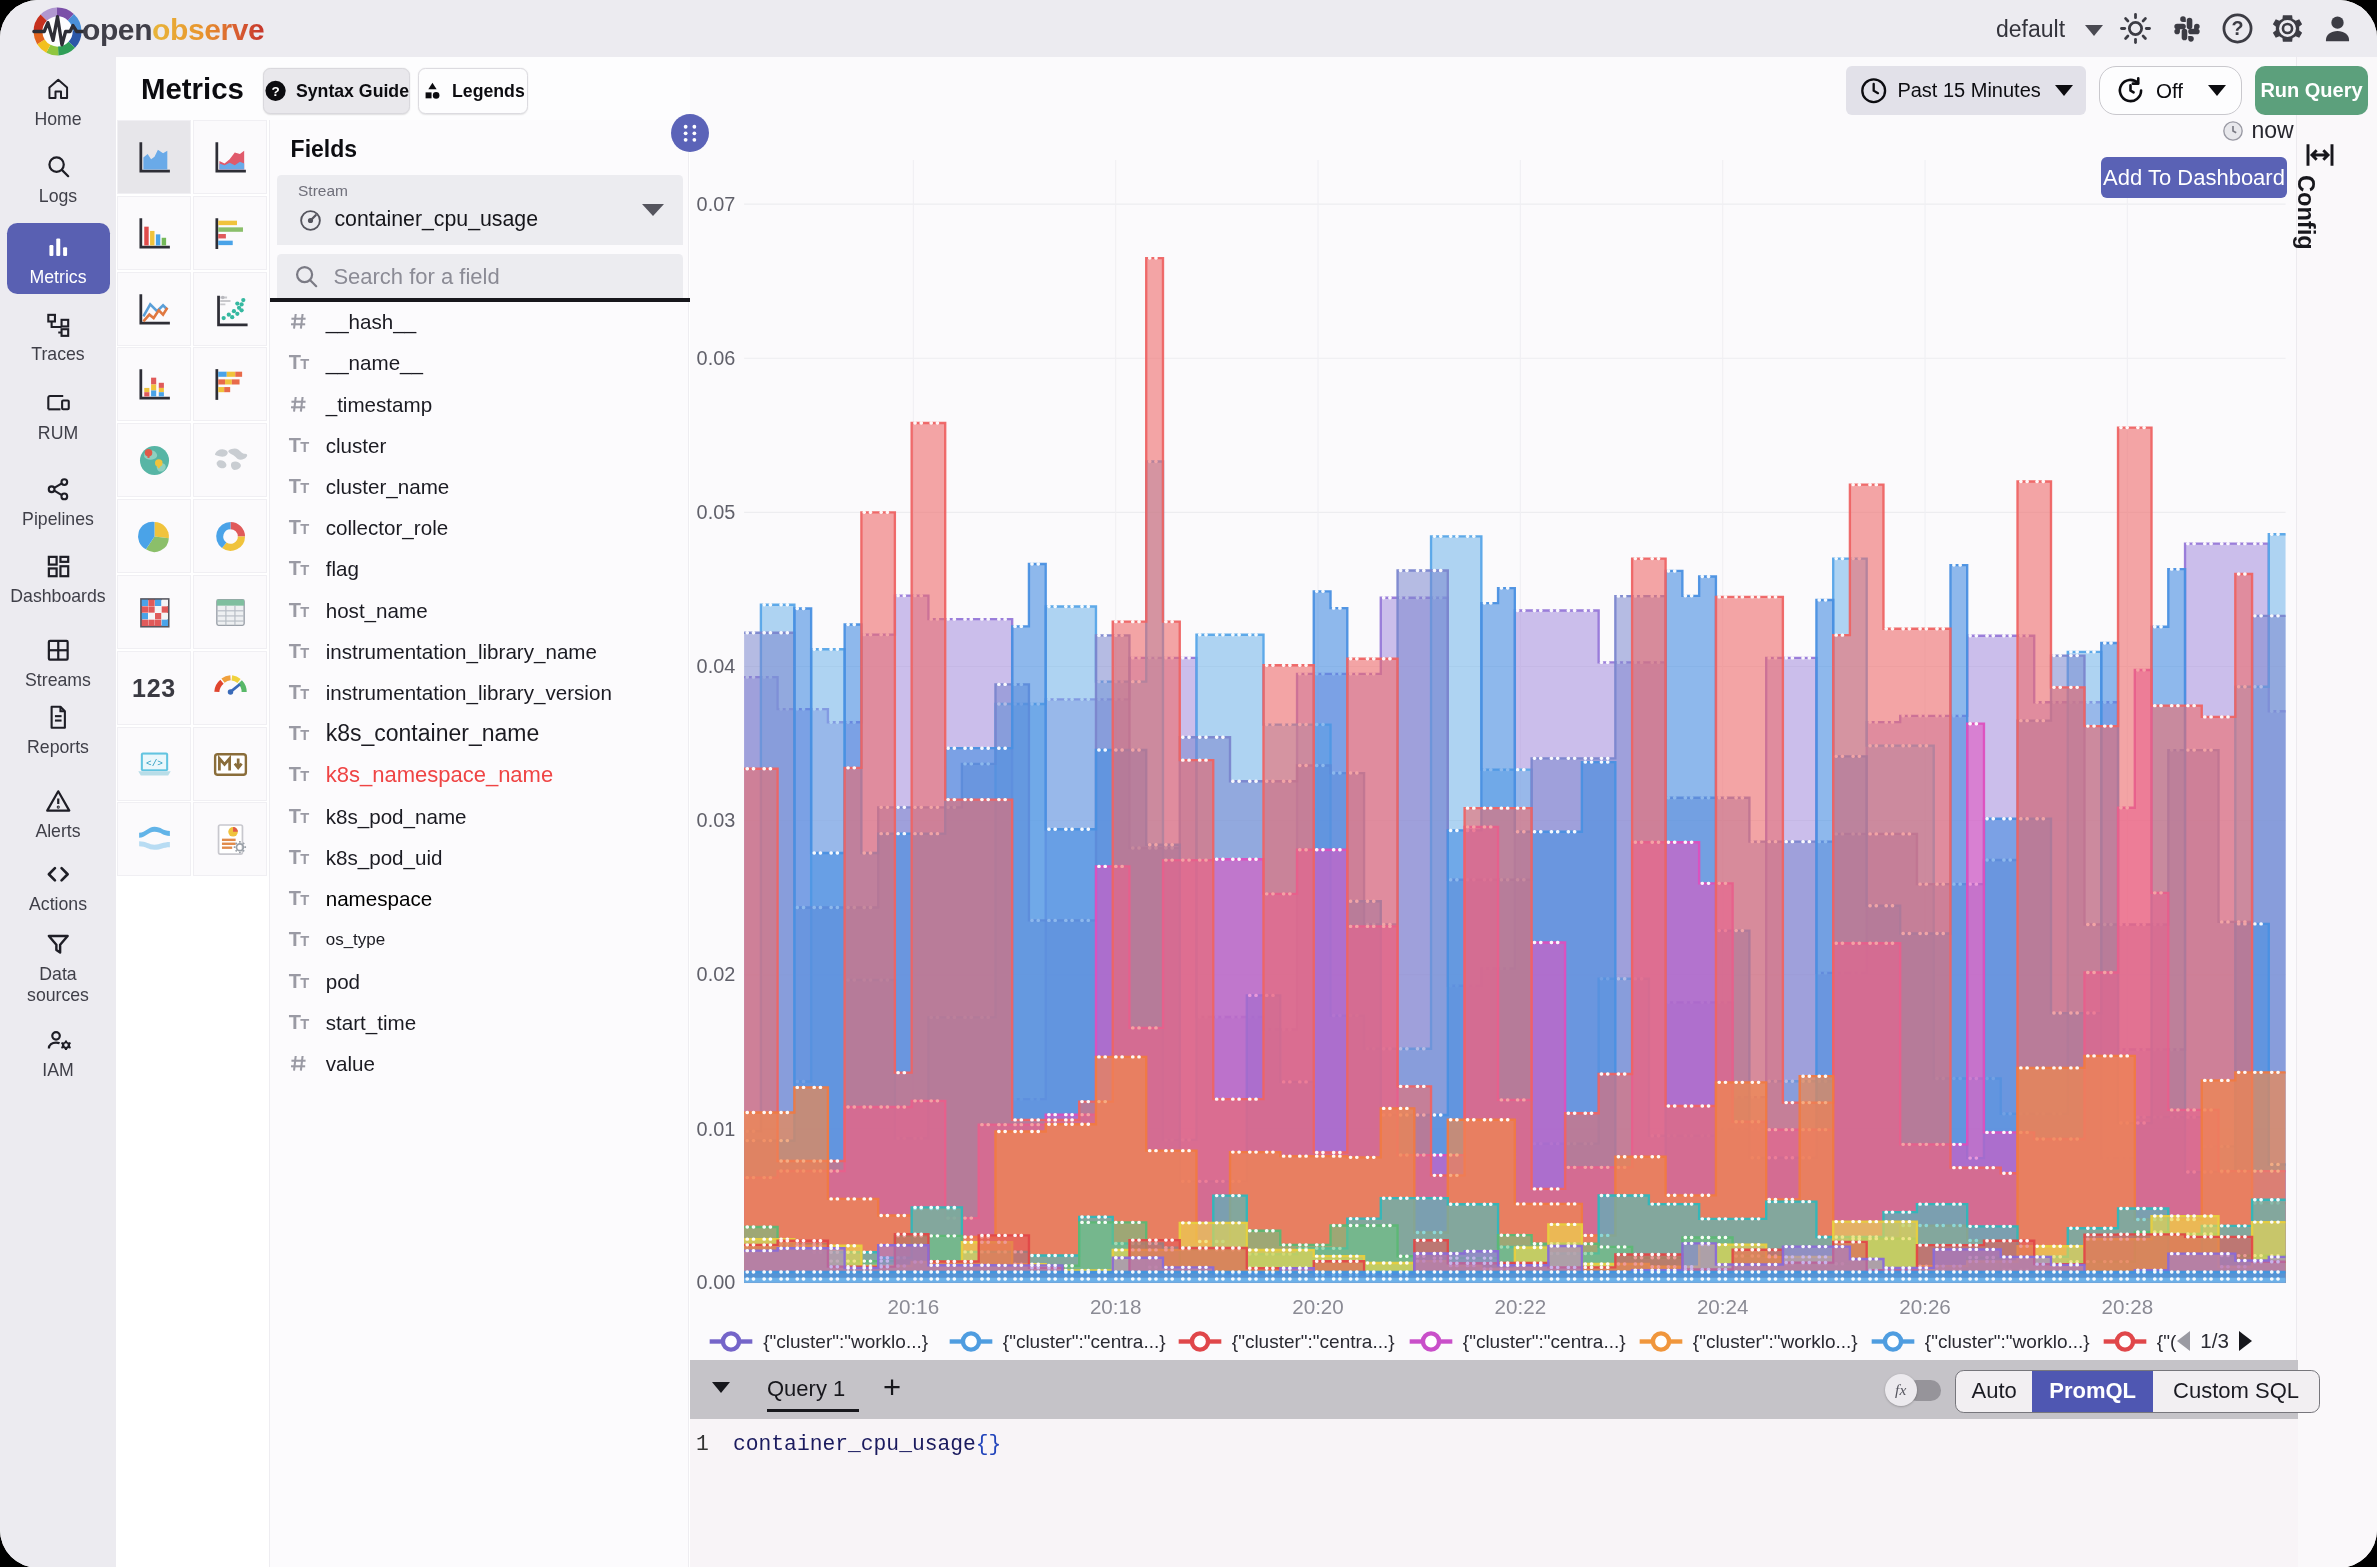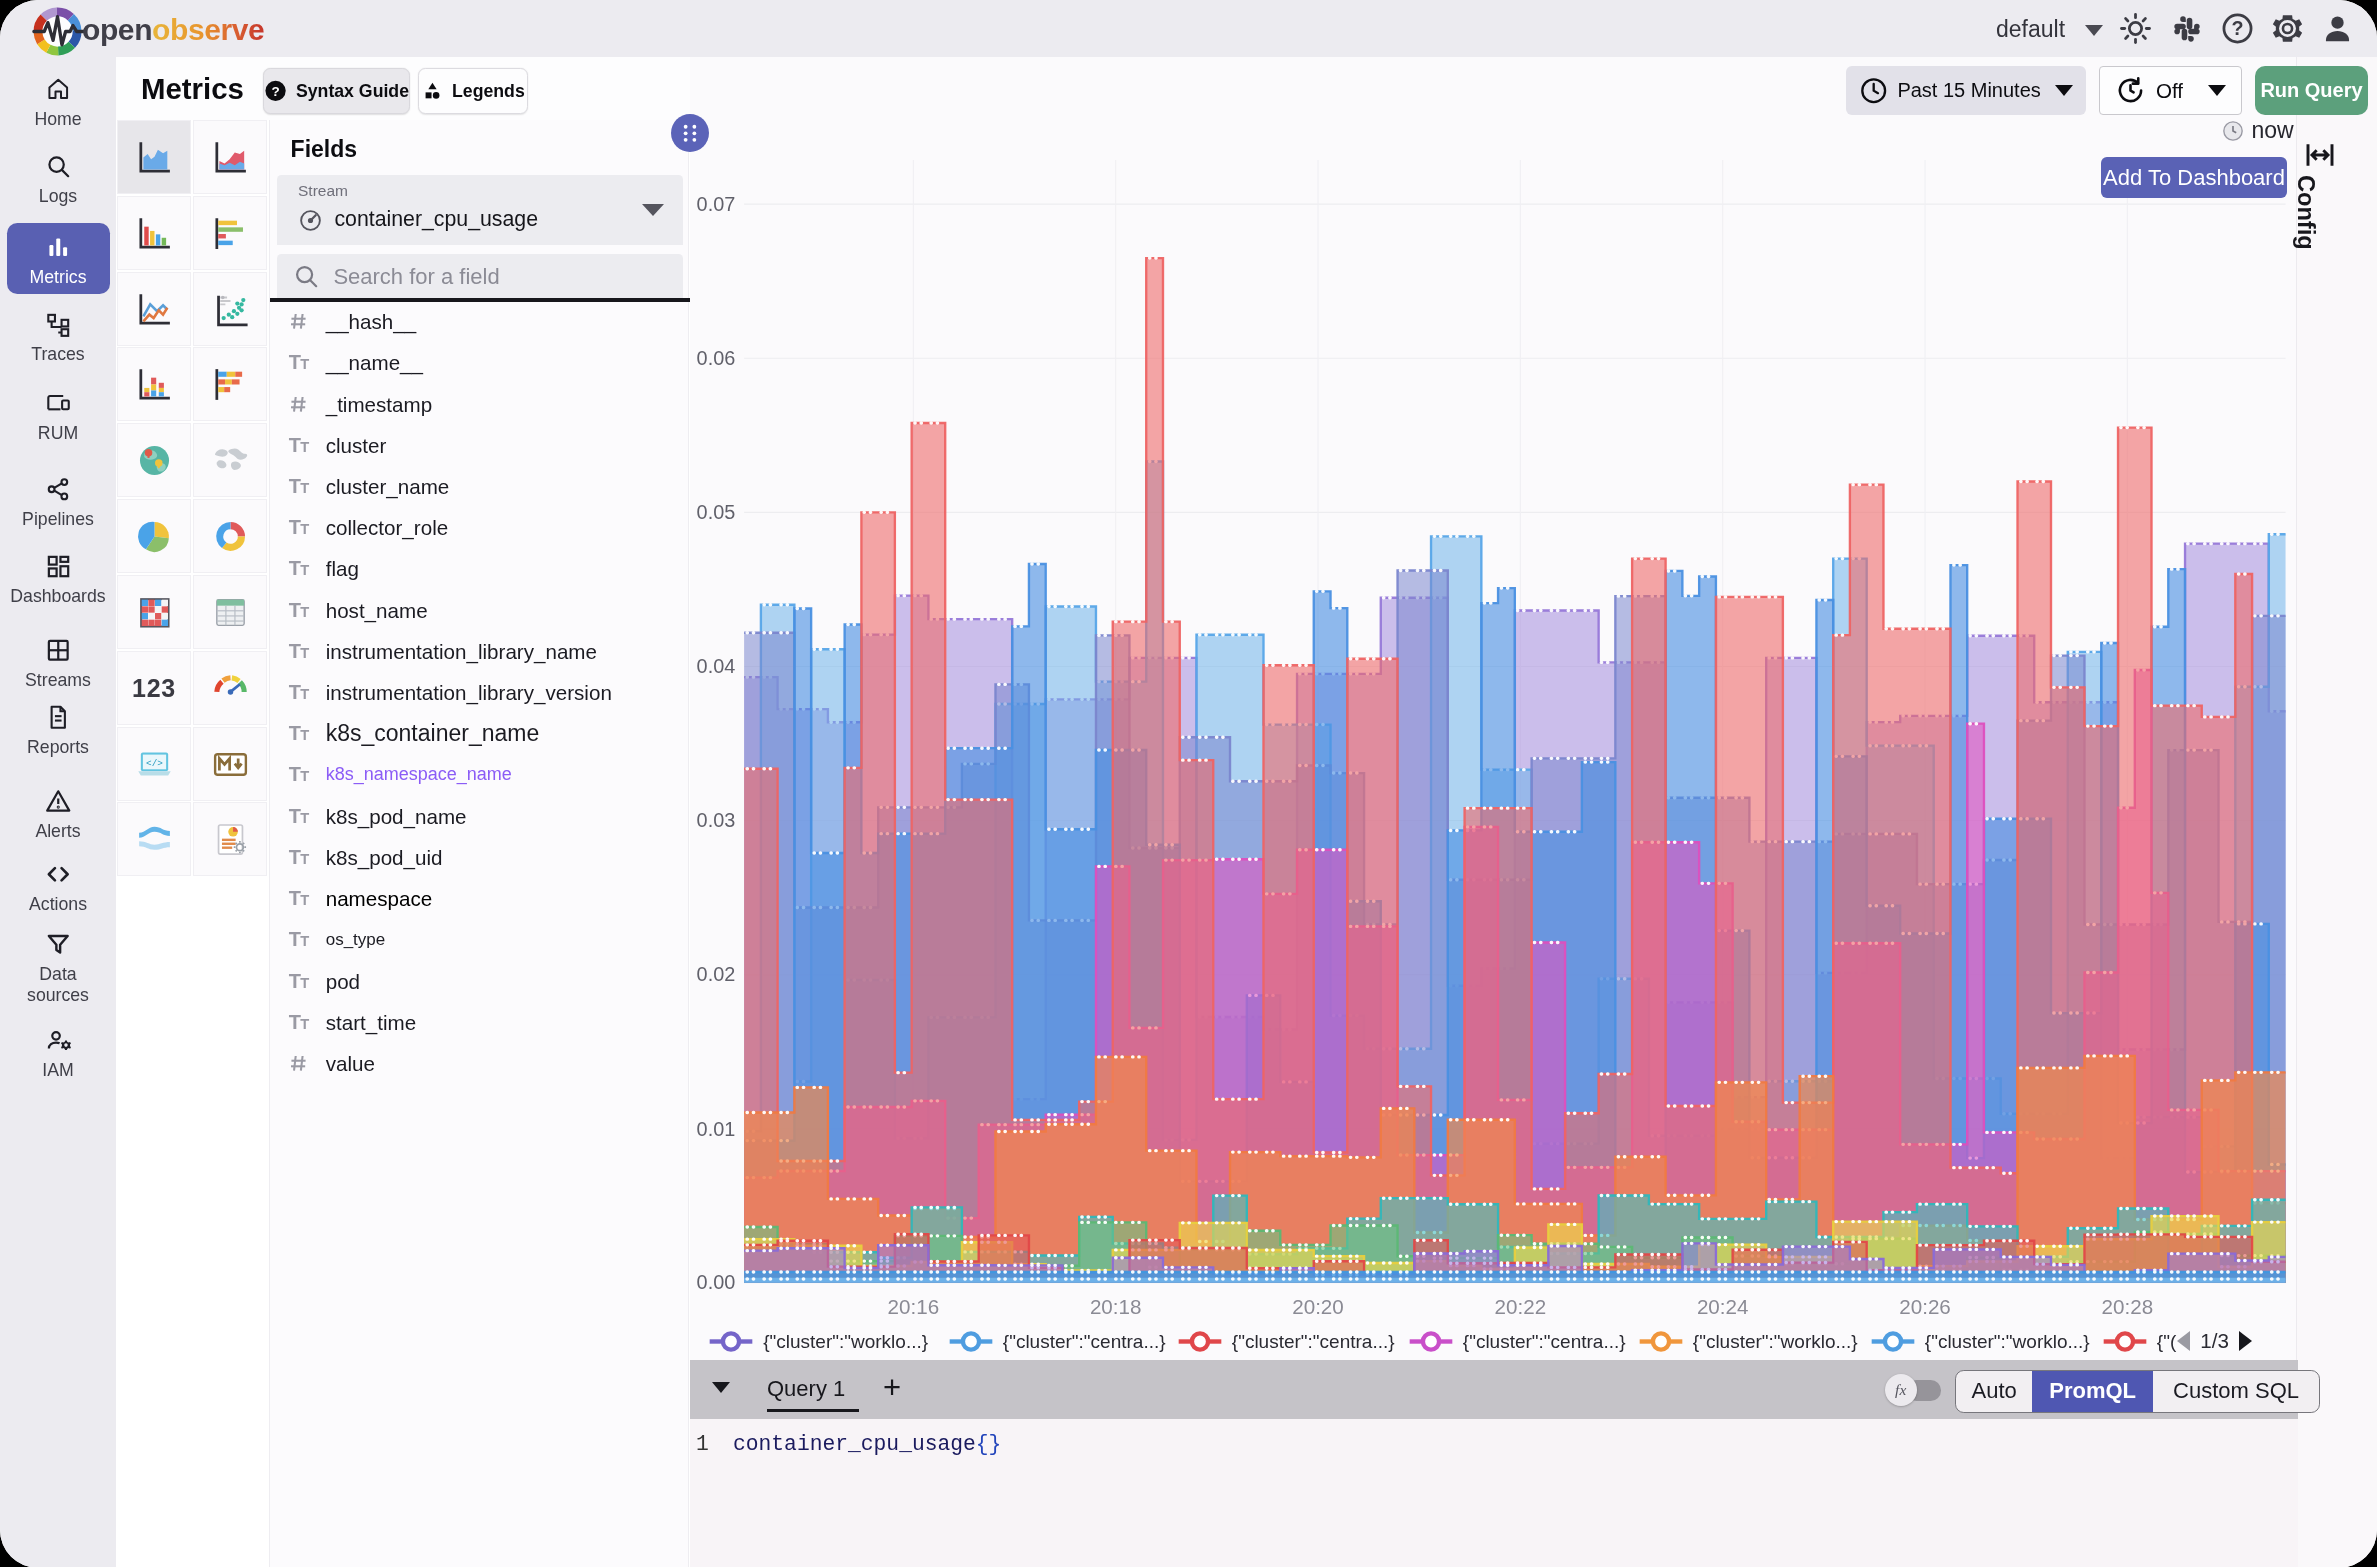--- a/index.html
+++ b/index.html
@@ -200,21 +200,21 @@
       <span style="font-size:17.7px;font-weight:700;color:#0c0c10;white-space:nowrap;">Legends</span>
       </div>
       <div style="position:absolute;left:1846px;top:66px;width:240px;height:49px;background:#e2e1e9;border-radius:5.9px;display:flex;align-items:center;padding:0 13.2px;gap:8.8px;">
       <svg width="29.4" height="29.4" viewBox="0 0 24 24" fill="none" stroke="#0c0c10" stroke-width="1.9">
           <circle cx="12" cy="12" r="9.3"></circle>
           <path d="M12 6.5V12l3.5 2" stroke-linecap="round"></path>
         </svg>
       <span style="font-size:20px;color:#0c0c10;white-space:nowrap;">Past 15 Minutes</span>
       <span style="margin-left:auto;width:0;height:0;border-left:9.6px solid transparent;border-right:9.6px solid transparent;border-top:11px solid #0c0c10;"></span>
       </div>
-      <div style="position:absolute;left:2099px;top:66px;width:143px;height:49px;background:#fdfdfe;border:1.1px solid #c9c8cd;border-radius:4px;display:flex;align-items:center;padding:0 14.7px;gap:10.3px;">
+      <div style="position:absolute;left:2099px;top:66px;width:143px;height:49px;background:#fdfdfe;border:1.1px solid #c9c8cd;border-radius:17px;display:flex;align-items:center;padding:0 14.7px;gap:10.3px;">
       <svg width="31" height="31" viewBox="0 0 24 24" fill="none" stroke="#0c0c10" stroke-width="2.0">
           <path d="M20.2 12a8.2 8.2 0 1 1-2.4-5.8" stroke-linecap="round"></path>
           <path d="M18 2.5v4.2h-4.2" fill="none" stroke-linecap="round" stroke-linejoin="round"></path>
           <path d="M12 8v4l2.4 1.5" stroke-linecap="round"></path>
         </svg>
       <span style="font-size:20.6px;color:#0c0c10;">Off</span>
       <span style="margin-left:auto;width:0;height:0;border-left:9.6px solid transparent;border-right:9.6px solid transparent;border-top:11px solid #0c0c10;"></span>
       </div>
       <div style="position:absolute;left:2255px;top:66px;width:113px;height:49px;background:#5ca07c;border-radius:10px;display:flex;align-items:center;justify-content:center;font-size:20px;font-weight:700;color:#fff;white-space:nowrap;">Run Query</div>
     </div>
@@ -511,21 +511,21 @@
       <div style="position:absolute;left:17.7px;top:593px;width:397px;height:41px;display:flex;align-items:center;gap:16px;">
         <span style="width:22px;display:inline-flex;justify-content:center;">
           <span style="font-size:20px;font-weight:700;color:#9a9aa4;letter-spacing:-0.7px;">T<span style="font-size:14.7px;">T</span></span>
         </span>
         <span style="font-size:23px;color:#1b1b22;">k8s_container_name</span>
       </div>
       <div style="position:absolute;left:17.7px;top:634px;width:397px;height:41px;display:flex;align-items:center;gap:16px;">
         <span style="width:22px;display:inline-flex;justify-content:center;">
           <span style="font-size:20px;font-weight:700;color:#9a9aa4;letter-spacing:-0.7px;">T<span style="font-size:14.7px;">T</span></span>
         </span>
-        <span style="font-size:18px;color:#8b5cf6;">k8s_namespace_name</span>
+        <span style="font-size:22px;color:#ef4444;">k8s_namespace_name</span>
       </div>
       <div style="position:absolute;left:17.7px;top:676px;width:397px;height:41px;display:flex;align-items:center;gap:16px;">
         <span style="width:22px;display:inline-flex;justify-content:center;">
           <span style="font-size:20px;font-weight:700;color:#9a9aa4;letter-spacing:-0.7px;">T<span style="font-size:14.7px;">T</span></span>
         </span>
         <span style="font-size:20.6px;color:#1b1b22;">k8s_pod_name</span>
       </div>
       <div style="position:absolute;left:17.7px;top:717px;width:397px;height:41px;display:flex;align-items:center;gap:16px;">
         <span style="width:22px;display:inline-flex;justify-content:center;">
           <span style="font-size:20px;font-weight:700;color:#9a9aa4;letter-spacing:-0.7px;">T<span style="font-size:14.7px;">T</span></span>

